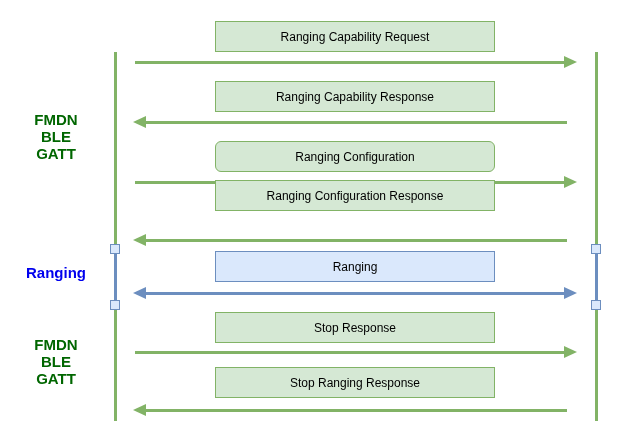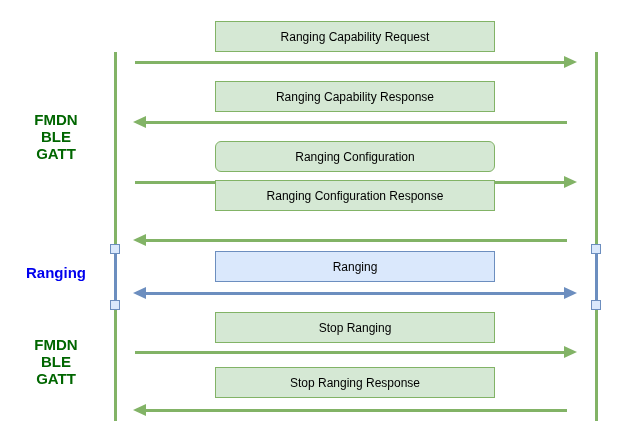--- a/index.html
+++ b/index.html
@@ -159,21 +159,21 @@
     <div class="line"></div>
   </div>
 
   <div class="msg-box blue" style="top:251px;">Ranging</div>
   <div class="arrow blue dir-both" style="top:286.5px;">
     <div class="head left"></div>
     <div class="line"></div>
     <div class="head right"></div>
   </div>
 
-  <div class="msg-box green" style="top:312px;">Stop Ranging</div>
+  <div class="msg-box green" style="top:312px;">Stop Response</div>
   <div class="arrow green dir-right" style="top:345.5px;">
     <div class="line"></div>
     <div class="head right"></div>
   </div>
 
   <div class="msg-box green" style="top:367px;text-align:center;">Stop Ranging Response</div>
   <div class="arrow green dir-left" style="top:403.5px;">
     <div class="head left"></div>
     <div class="line"></div>
   </div>

